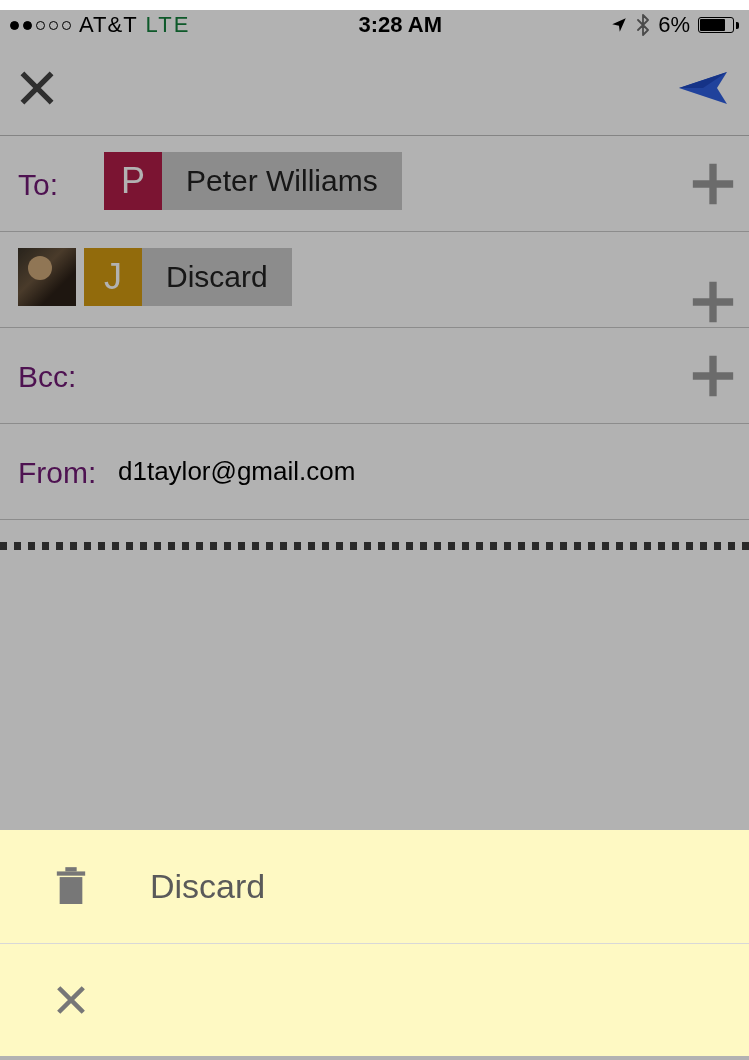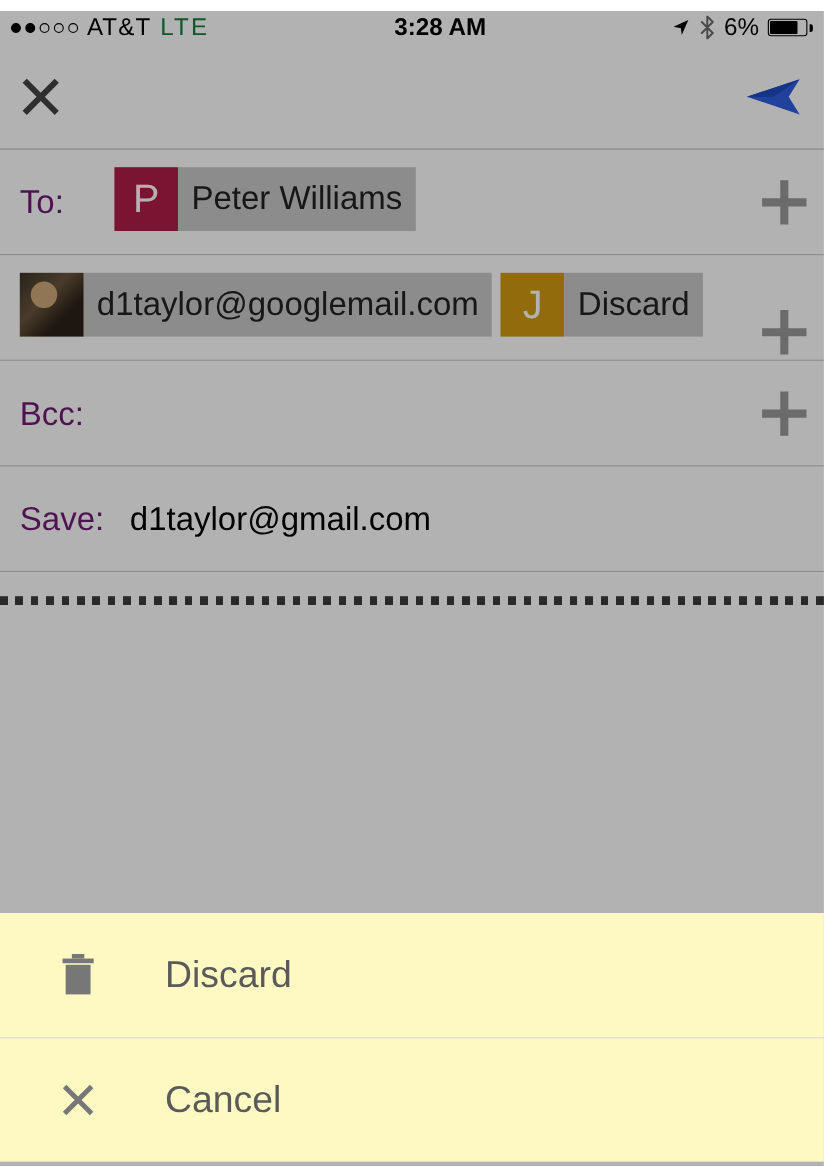--- a/index.html
+++ b/index.html
@@ -31,26 +31,26 @@
   .row.cc .row-label { width:76px; }
   .row.bcc .row-label { width:86px; }
   .row.from .row-label { width:100px; }
   .chips { display:flex; flex-wrap:wrap; gap:8px 8px; align-items:center; flex:1 1 auto; }
   .chip { display:flex; align-items:center; height:58px; }
   .avatar { width:58px; height:58px; display:flex; align-items:center; justify-content:center; color:#fff; font-size:36px; font-weight:400; }
   .avatar.p { background:#b11e48; }
   .avatar.j { background:#d19a12; }
   .avatar.photo { background:linear-gradient(135deg,#3a3328,#6a553e 40%,#2b2017 70%); position:relative; overflow:hidden; }
   .avatar.photo::after { content:""; position:absolute; left:10px; top:8px; width:24px; height:24px; background:#cfa97a; border-radius:50%; }
-  .chip-label { background:#c9c9c9; color:#222; height:58px; display:flex; align-items:center; padding:0 12px; font-size:30px; }
+  .chip-label { background:#c9c9c9; color:#222; height:58px; display:flex; align-items:center; padding:0 24px; font-size:30px; }
   .add-btn { position:absolute; right:14px; top:50%; transform:translateY(-50%); }
   .row.cc .add-btn { top:48px; transform:none; }
   .add-btn svg { display:block; }
 
-  .from-value { color:#000; font-size:30px; padding-top:16px; }
+  .from-value { color:#000; font-size:26px; padding-top:16px; }
 
   
   .body-peek { height:30px; border-bottom:none; overflow:hidden; position:relative; }
   .body-peek::before{
     content:""; position:absolute; left:0; right:0; top:22px; height:8px;
     background: repeating-linear-gradient(90deg,#1a1a1a 0 7px, transparent 7px 14px);
     opacity:.85;
   }
 
   
@@ -128,21 +128,20 @@
     <svg width="44" height="44" viewBox="0 0 24 24">
           <path d="M12 3 V21 M3 12 H21" stroke="#9a9a9a" stroke-width="4" stroke-linecap="square"></path>
         </svg>
   </span>
 </div>
 
 <div class="row cc">
   <div class="chips">
     <div class="chip">
       <div class="avatar photo"></div>
-      <div class="chip-label">d1taylor@googlemail.com</div>
     </div>
     <div class="chip">
       <div class="avatar j">J</div>
       <div class="chip-label">Discard</div>
     </div>
   </div>
   <span class="add-btn">
     <svg width="44" height="44" viewBox="0 0 24 24">
           <path d="M12 3 V21 M3 12 H21" stroke="#9a9a9a" stroke-width="4" stroke-linecap="square"></path>
         </svg>
@@ -153,21 +152,21 @@
   <div class="row-label">Bcc:</div>
   <div class="chips"></div>
   <span class="add-btn">
     <svg width="44" height="44" viewBox="0 0 24 24">
           <path d="M12 3 V21 M3 12 H21" stroke="#9a9a9a" stroke-width="4" stroke-linecap="square"></path>
         </svg>
   </span>
 </div>
 
 <div class="row from" style="min-height:96px;">
-  <div class="row-label">Save:</div>
+  <div class="row-label">From:</div>
   <div class="from-value">d1taylor@gmail.com</div>
 </div>
 
 <div class="body-peek"></div>
 
 <div class="dim"></div>
 
 <div class="sheet">
   <div class="sheet-item">
     <span class="icon">
@@ -178,17 +177,16 @@
           </svg>
     </span>
     <span class="label">Discard</span>
   </div>
   <div class="sheet-item sheet-sep">
     <span class="icon">
       <svg width="32" height="32" viewBox="0 0 24 24">
             <path d="M4 4 L20 20 M20 4 L4 20" stroke="#777" stroke-width="3.4" stroke-linecap="square"></path>
           </svg>
     </span>
-    <span class="label">Cancel</span>
   </div>
 </div>
 
 </div>
 
 </body></html>

